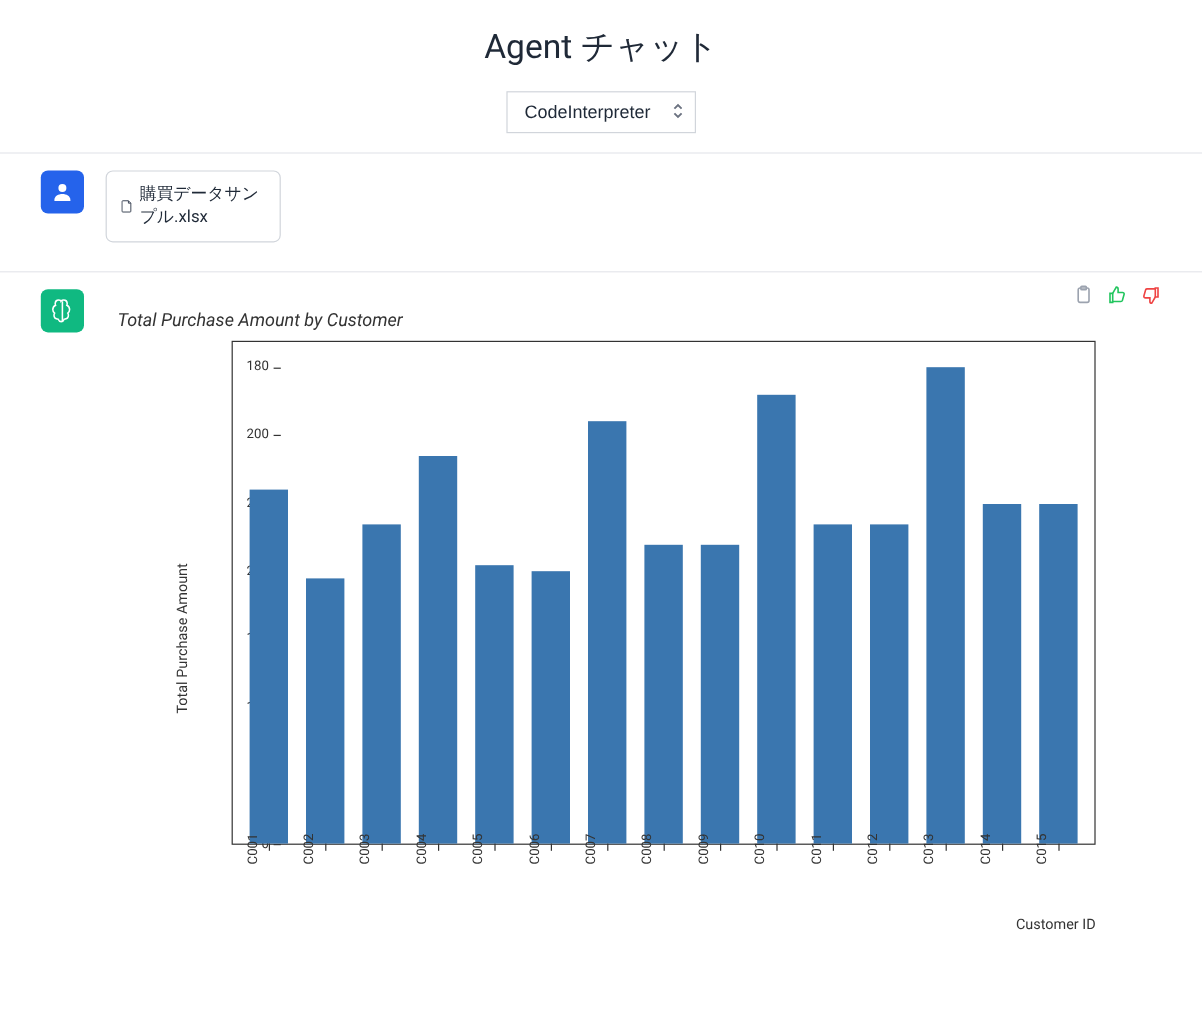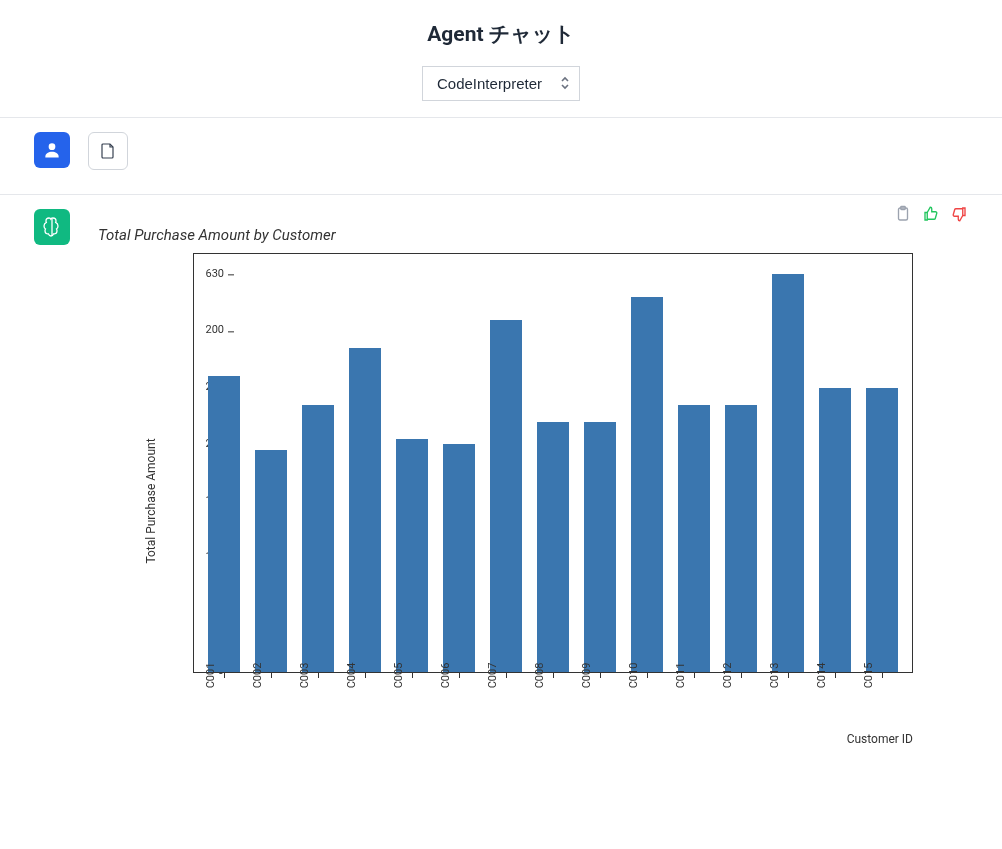--- a/index.html
+++ b/index.html
@@ -21,22 +21,22 @@
     background: var(--bg);
     color: var(--text-dark);
     width: 1002px;
   }
   .header {
     text-align: center;
     padding: 20px 0 16px 0;
   }
   .header h1 {
     margin: 0 0 18px 0;
-    font-size: 21px;
-    font-weight: 700;
+    font-size: 28px;
+    font-weight: 400;
   }
   .select-wrap {
     display: inline-block;
     position: relative;
   }
   .select-wrap select {
     appearance: none;
     -webkit-appearance: none;
     border: 1px solid var(--border);
     border-radius: 0;
@@ -241,20 +241,21 @@
       <circle cx="12" cy="8" r="4"></circle>
       <path d="M4 20c0-4 4-6 8-6s8 2 8 6v1H4v-1z"></path>
     </svg>
   </div>
   <div class="content">
     <div class="file-chip">
       <svg width="14" height="16" viewBox="0 0 14 16" fill="none" stroke="#374151" stroke-width="1.2">
         <path d="M2 1h7l3 3v10a1 1 0 0 1-1 1H2a1 1 0 0 1-1-1V2a1 1 0 0 1 1-1z"></path>
         <polyline points="9,1 9,4 12,4"></polyline>
       </svg>
+      <span class="file-text">購買データサンプル.xlsx</span>
     </div>
   </div>
 </div>
 
 <div class="row agent">
   <div class="avatar agent-av">
     <svg width="24" height="24" viewBox="0 0 24 24" fill="none" stroke="#fff" stroke-width="1.3">
       <path d="M9 3c-2 0-3 1.5-3 3 0 .5.1 1 .3 1.4C5 8 4 9.2 4 11c0 1.3.6 2.4 1.5 3-.3.5-.5 1.1-.5 1.8 0 2 1.6 3.2 3.5 3.2.4 1 1.3 2 2.5 2s2.1-1 2.5-2c1.9 0 3.5-1.2 3.5-3.2 0-.7-.2-1.3-.5-1.8.9-.6 1.5-1.7 1.5-3 0-1.8-1-3-2.3-3.6.2-.4.3-.9.3-1.4 0-1.5-1-3-3-3-.9 0-1.7.4-2.2 1C10.7 3.4 9.9 3 9 3z"></path>
       <path d="M12 4v17"></path>
     </svg>
@@ -288,21 +289,21 @@
         <div class="ylabel">Total Purchase Amount</div>
         <div class="axes-box">
           <div class="yticks" id="yticks">
               <div class="ytick" style="bottom: 0px;">0</div>
               <div class="ytick" style="bottom: 56.7568px;">50</div>
               <div class="ytick" style="bottom: 113.514px;">100</div>
               <div class="ytick" style="bottom: 170.27px;">150</div>
               <div class="ytick" style="bottom: 227.027px;">200</div>
               <div class="ytick" style="bottom: 283.784px;">250</div>
               <div class="ytick" style="bottom: 340.541px;">200</div>
-              <div class="ytick" style="bottom: 397.297px;">630</div>
+              <div class="ytick" style="bottom: 397.297px;">180</div>
             </div>
           <div class="bars" id="bars">
               <div class="bar-slot">
                 <div class="bar" style="height: 295.135px;"></div>
                 <div class="xtick-mark"></div>
                 <div class="xtick-label">C001</div>
               </div>
               <div class="bar-slot">
                 <div class="bar" style="height: 221.351px;"></div>
                 <div class="xtick-mark"></div>

